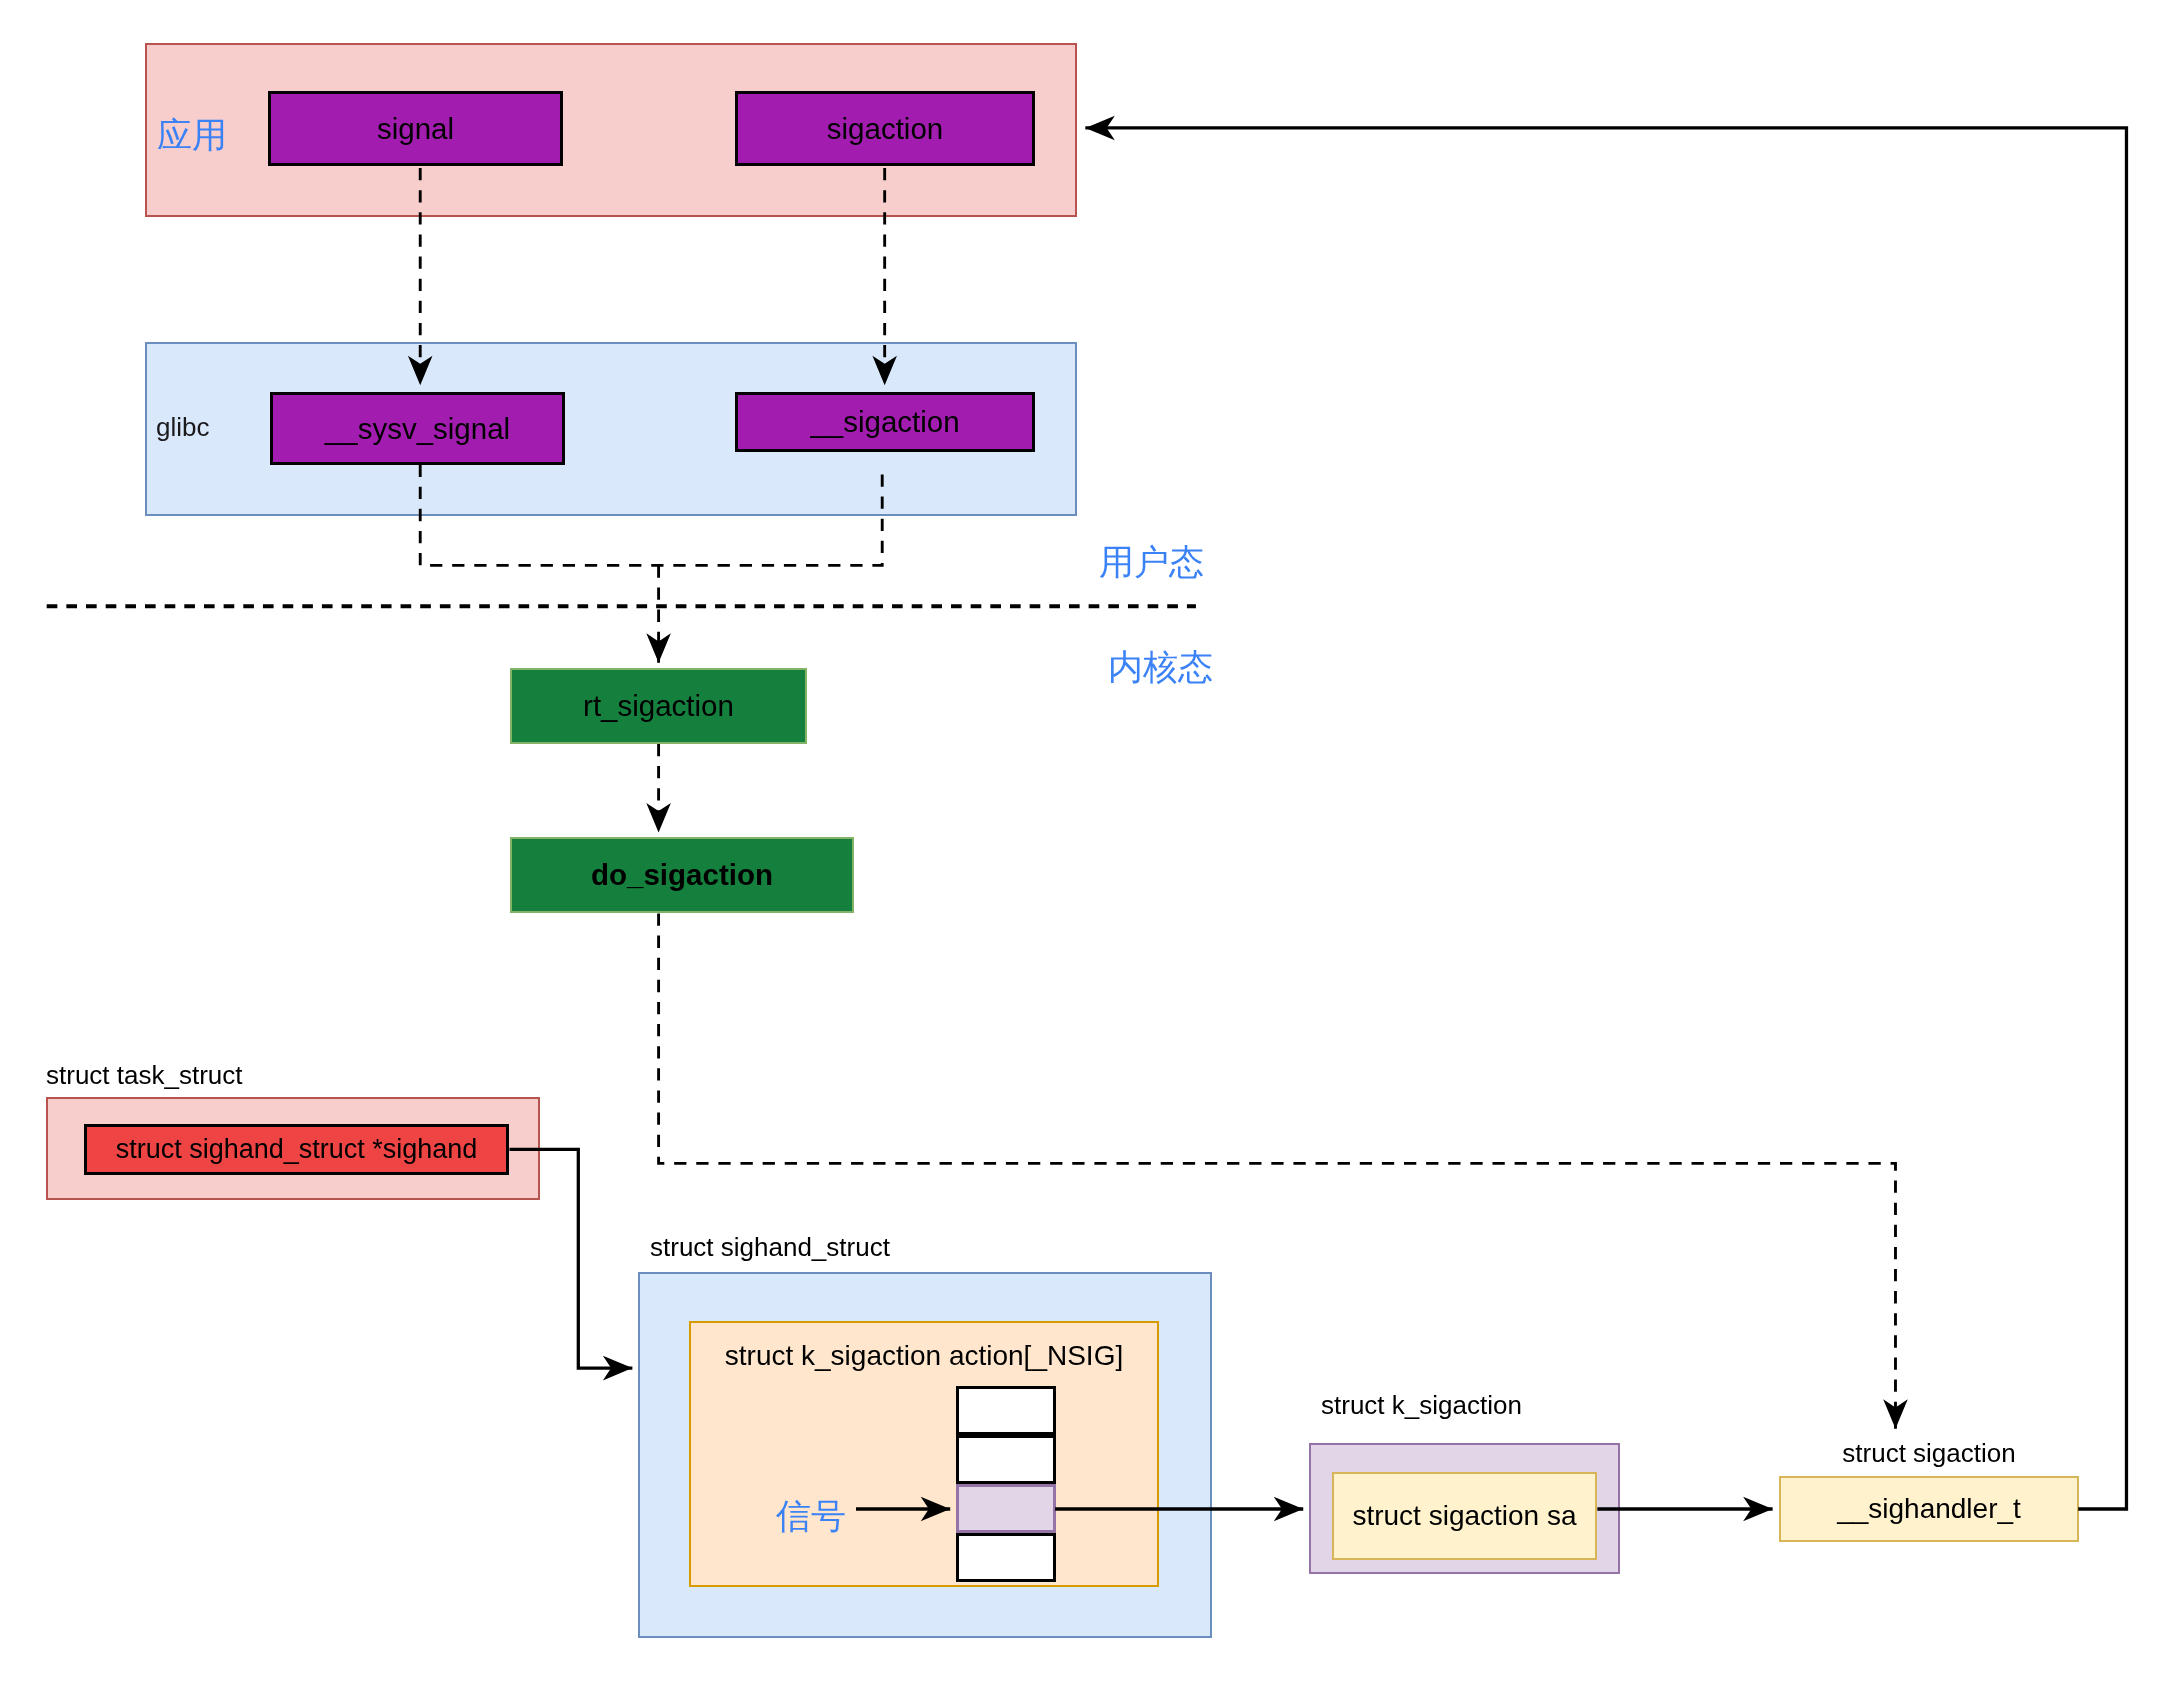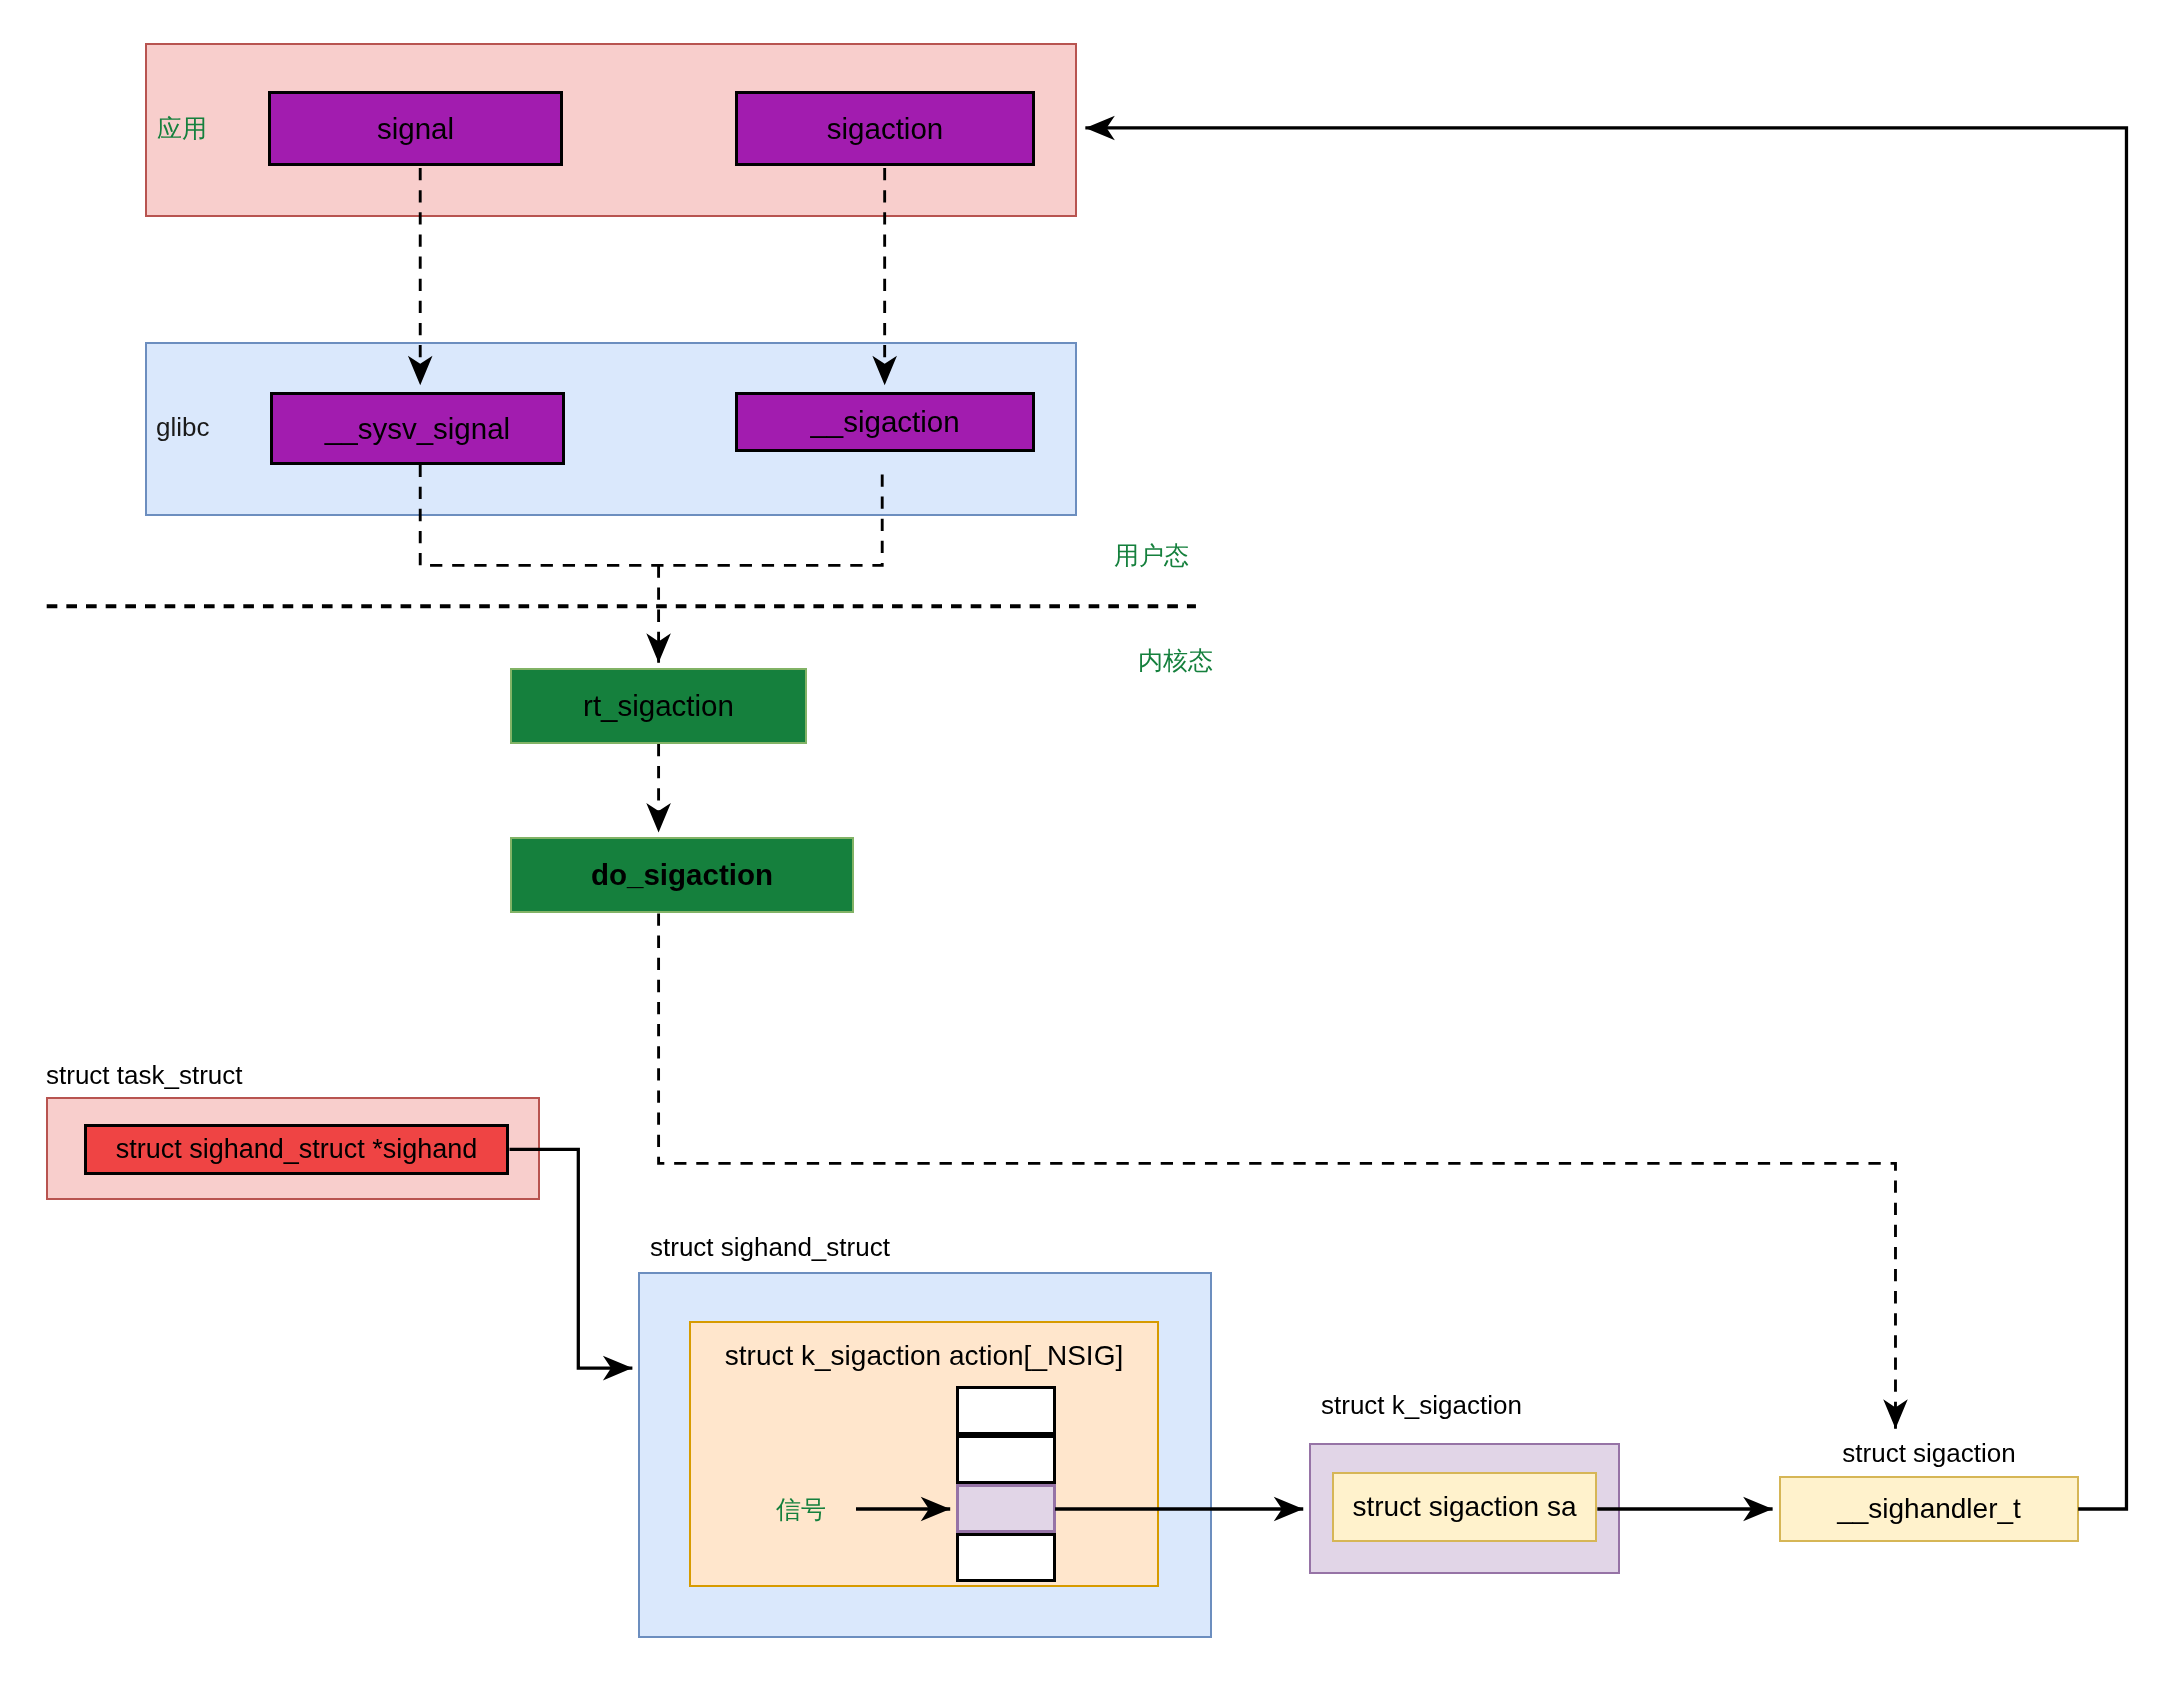--- a/index.html
+++ b/index.html
@@ -21,21 +21,21 @@
     background:#a21caf;border:3.3px solid #000;z-index:2;
     display:flex;align-items:center;justify-content:center;
     font-size:29.5px;
   }
   
   .knode{
     background:#15803d;border:2.5px solid #82b366;z-index:2;
     display:flex;align-items:center;justify-content:center;
     font-size:29.5px;
   }
-  .cn-label{font-size:25px;color:#15803d;z-index:2;}
+  .cn-label{font-size:35px;color:#3b82f6;z-index:2;}
   .latin-label{font-size:26px;color:#1a1a1a;z-index:2;}
   .title{font-size:26px;color:#000;z-index:2;white-space:nowrap;}
   .struct-red{background:#f8cecc;border:2.5px solid #b85450;z-index:1;}
   .struct-blue{background:#dae8fc;border:2.5px solid #6c8ebf;z-index:1;}
   .struct-orange{background:#ffe6cc;border:2.5px solid #d79b00;z-index:1;}
   .struct-purple{background:#e1d5e7;border:2.5px solid #9673a6;z-index:1;}
   .field-white{
     background:#ef4444;border:3.3px solid #000;z-index:2;
     display:flex;align-items:center;justify-content:center;font-size:27px;
   }
@@ -109,19 +109,19 @@
     <div class="cell" style="top:0;"></div>
     <div class="cell" style="top:49px;"></div>
     <div class="cell sel" style="top:98px;"></div>
     <div class="cell" style="top:147px;"></div>
   </div>
 
   <div class="abs cn-label" style="left:776px;top:1493px;">信号</div>
 
   <div class="abs title" style="left:1321px;top:1390px;">struct k_sigaction</div>
   <div class="abs struct-purple" style="left:1309px;top:1443px;width:311px;height:131px;"></div>
-  <div class="abs field-yellow" style="left:1332px;top:1472px;width:265px;height:70px;">struct sigaction sa</div>
+  <div class="abs field-yellow" style="left:1332px;top:1472px;width:265px;height:88px;">struct sigaction sa</div>
 
   <div class="abs title center-text" style="left:1779px;top:1438px;width:300px;">struct sigaction</div>
   <div class="abs field-yellow" style="left:1779px;top:1476px;width:300px;height:66px;">__sighandler_t</div>
 
 </div>
 
 
 </body></html>

